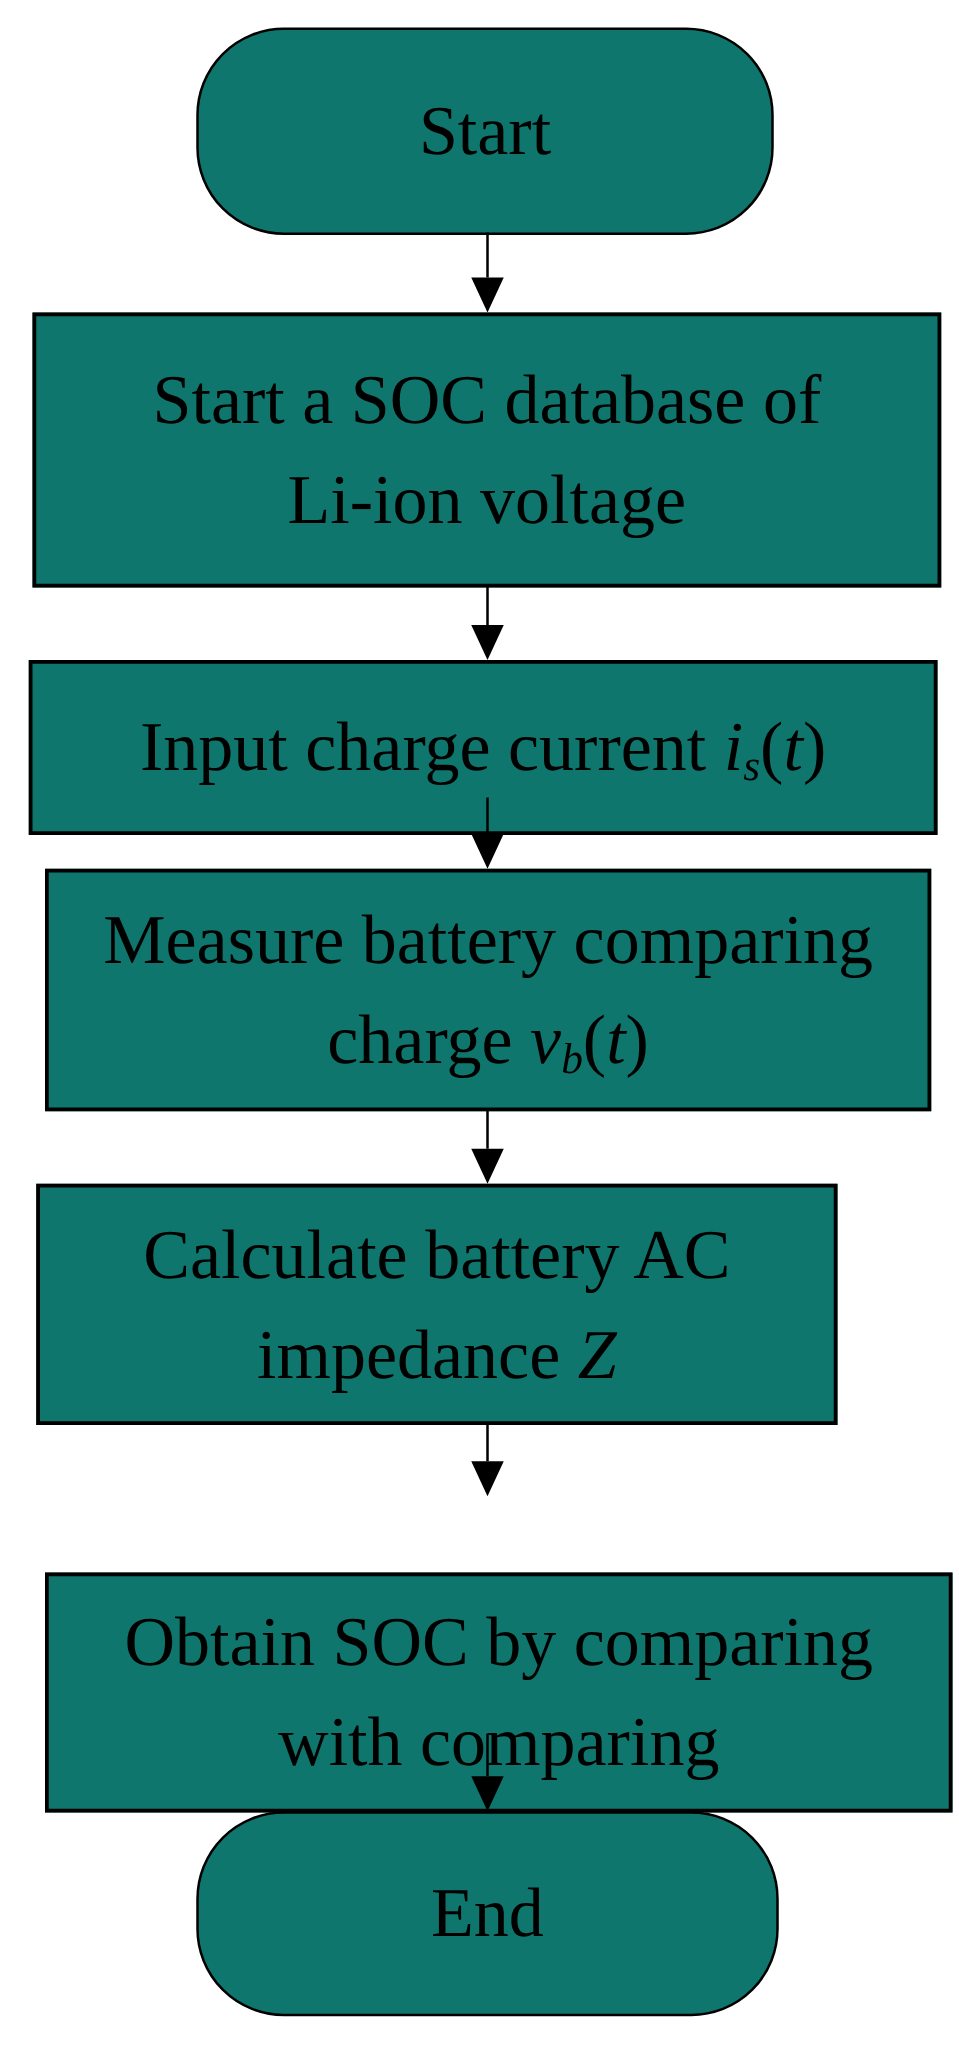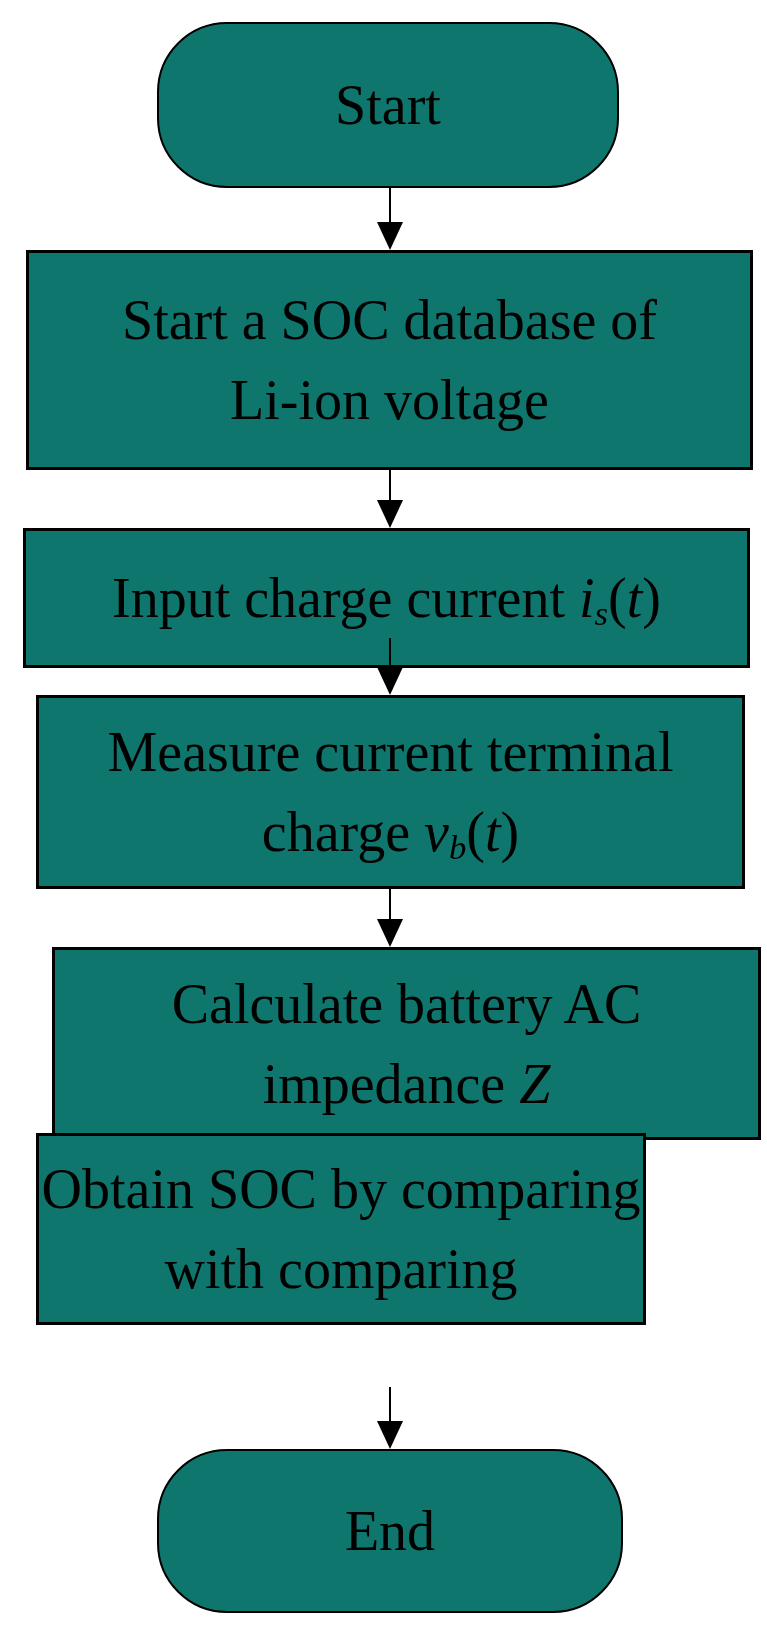--- a/index.html
+++ b/index.html
@@ -95,38 +95,38 @@
   <div class="node process" style="left:12px; top:528px; width:727px; height:140px;margin-left:11px;">
     <div class="node-text"><span>Input charge current </span><span class="var">i</span><span class="sub">s</span><span>(</span><span class="var">t</span><span>)</span></div>
   </div>
 
   <div class="arrow" style="left:376px; top:638px; height:57px;">
     <div class="shaft"></div>
     <div class="head"></div>
   </div>
 
   <div class="node process" style="left:36px; top:695px; width:709px; height:194px;">
-    <div class="node-text"><span>Measure current terminal</span><br><span>charge </span><span class="var">v</span><span class="sub">b</span><span>(</span><span class="var">t</span><span>)</span></div>
+    <div class="node-text"><span>Measure battery comparing</span><br><span>charge </span><span class="var">v</span><span class="sub">b</span><span>(</span><span class="var">t</span><span>)</span></div>
   </div>
 
   <div class="arrow" style="left:376px; top:887px; height:60px;">
     <div class="shaft"></div>
     <div class="head"></div>
   </div>
 
-  <div class="node process" style="left:52px; top:947px; width:709px; height:193px;">
+  <div class="node process" style="left:29px; top:947px; width:641px; height:193px;">
     <div class="node-text"><span>Calculate battery AC</span><br><span>impedance </span><span class="var">Z</span></div>
   </div>
 
   <div class="arrow" style="left:376px; top:1138px; height:59px;">
     <div class="shaft"></div>
     <div class="head"></div>
   </div>
 
-  <div class="node process" style="left:36px; top:1133px; width:610px; height:192px;">
+  <div class="node process" style="left:36px; top:1258px; width:726px; height:192px;">
     <div class="node-text"><span>Obtain SOC by comparing</span><br><span>with comparing</span></div>
   </div>
 
   <div class="arrow" style="left:376px; top:1387px; height:62px;">
     <div class="shaft"></div>
     <div class="head"></div>
   </div>
 
   <div class="node terminator" style="left:157px; top:1449px; width:466px; height:164px;">
     <div class="node-text">End</div>

